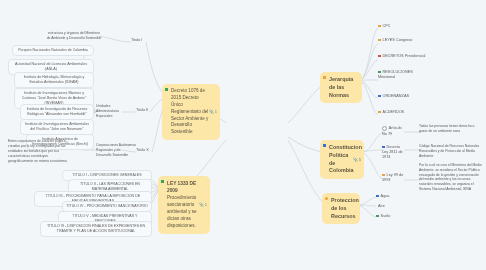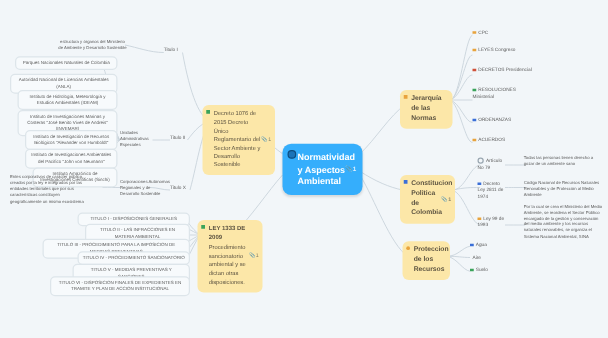--- a/index.html
+++ b/index.html
@@ -138,25 +138,20 @@
 
     <path d="M404,132 C412,132 414,132 420,132"></path>
     <path d="M404,150 C412,150 414,150 420,150"></path>
     <path d="M404,180 C412,180 414,180 420,180"></path>
 
     <path d="M358,205 C366,205 370,198 376,197"></path>
     <path d="M358,205 C366,205 370,206 376,206"></path>
     <path d="M358,205 C366,207 370,216 376,217"></path>
   </svg>
 
-  <div class="node central" style="left:226px;top:115px;width:64px;">
-    <span class="dot"></span>
-    <span>Normatividad y Aspectos Ambiental</span>
-    <span class="clip">📎<span>1</span></span>
-  </div>
 
   <div class="node card" style="left:162px;top:84px;width:58px;">
     <span class="sq" style="background:#3aa35a"></span>
     <span>Decreto 1076 de 2015 Decreto Único Reglamentario del Sector Ambiente y Desarrollo Sostenible</span>
     <span class="clip">📎<span>1</span></span>
   </div>
 
   <div class="node plain" style="left:131px;top:38px;width:16px;">
     <span>Titulo I</span>
   </div>

